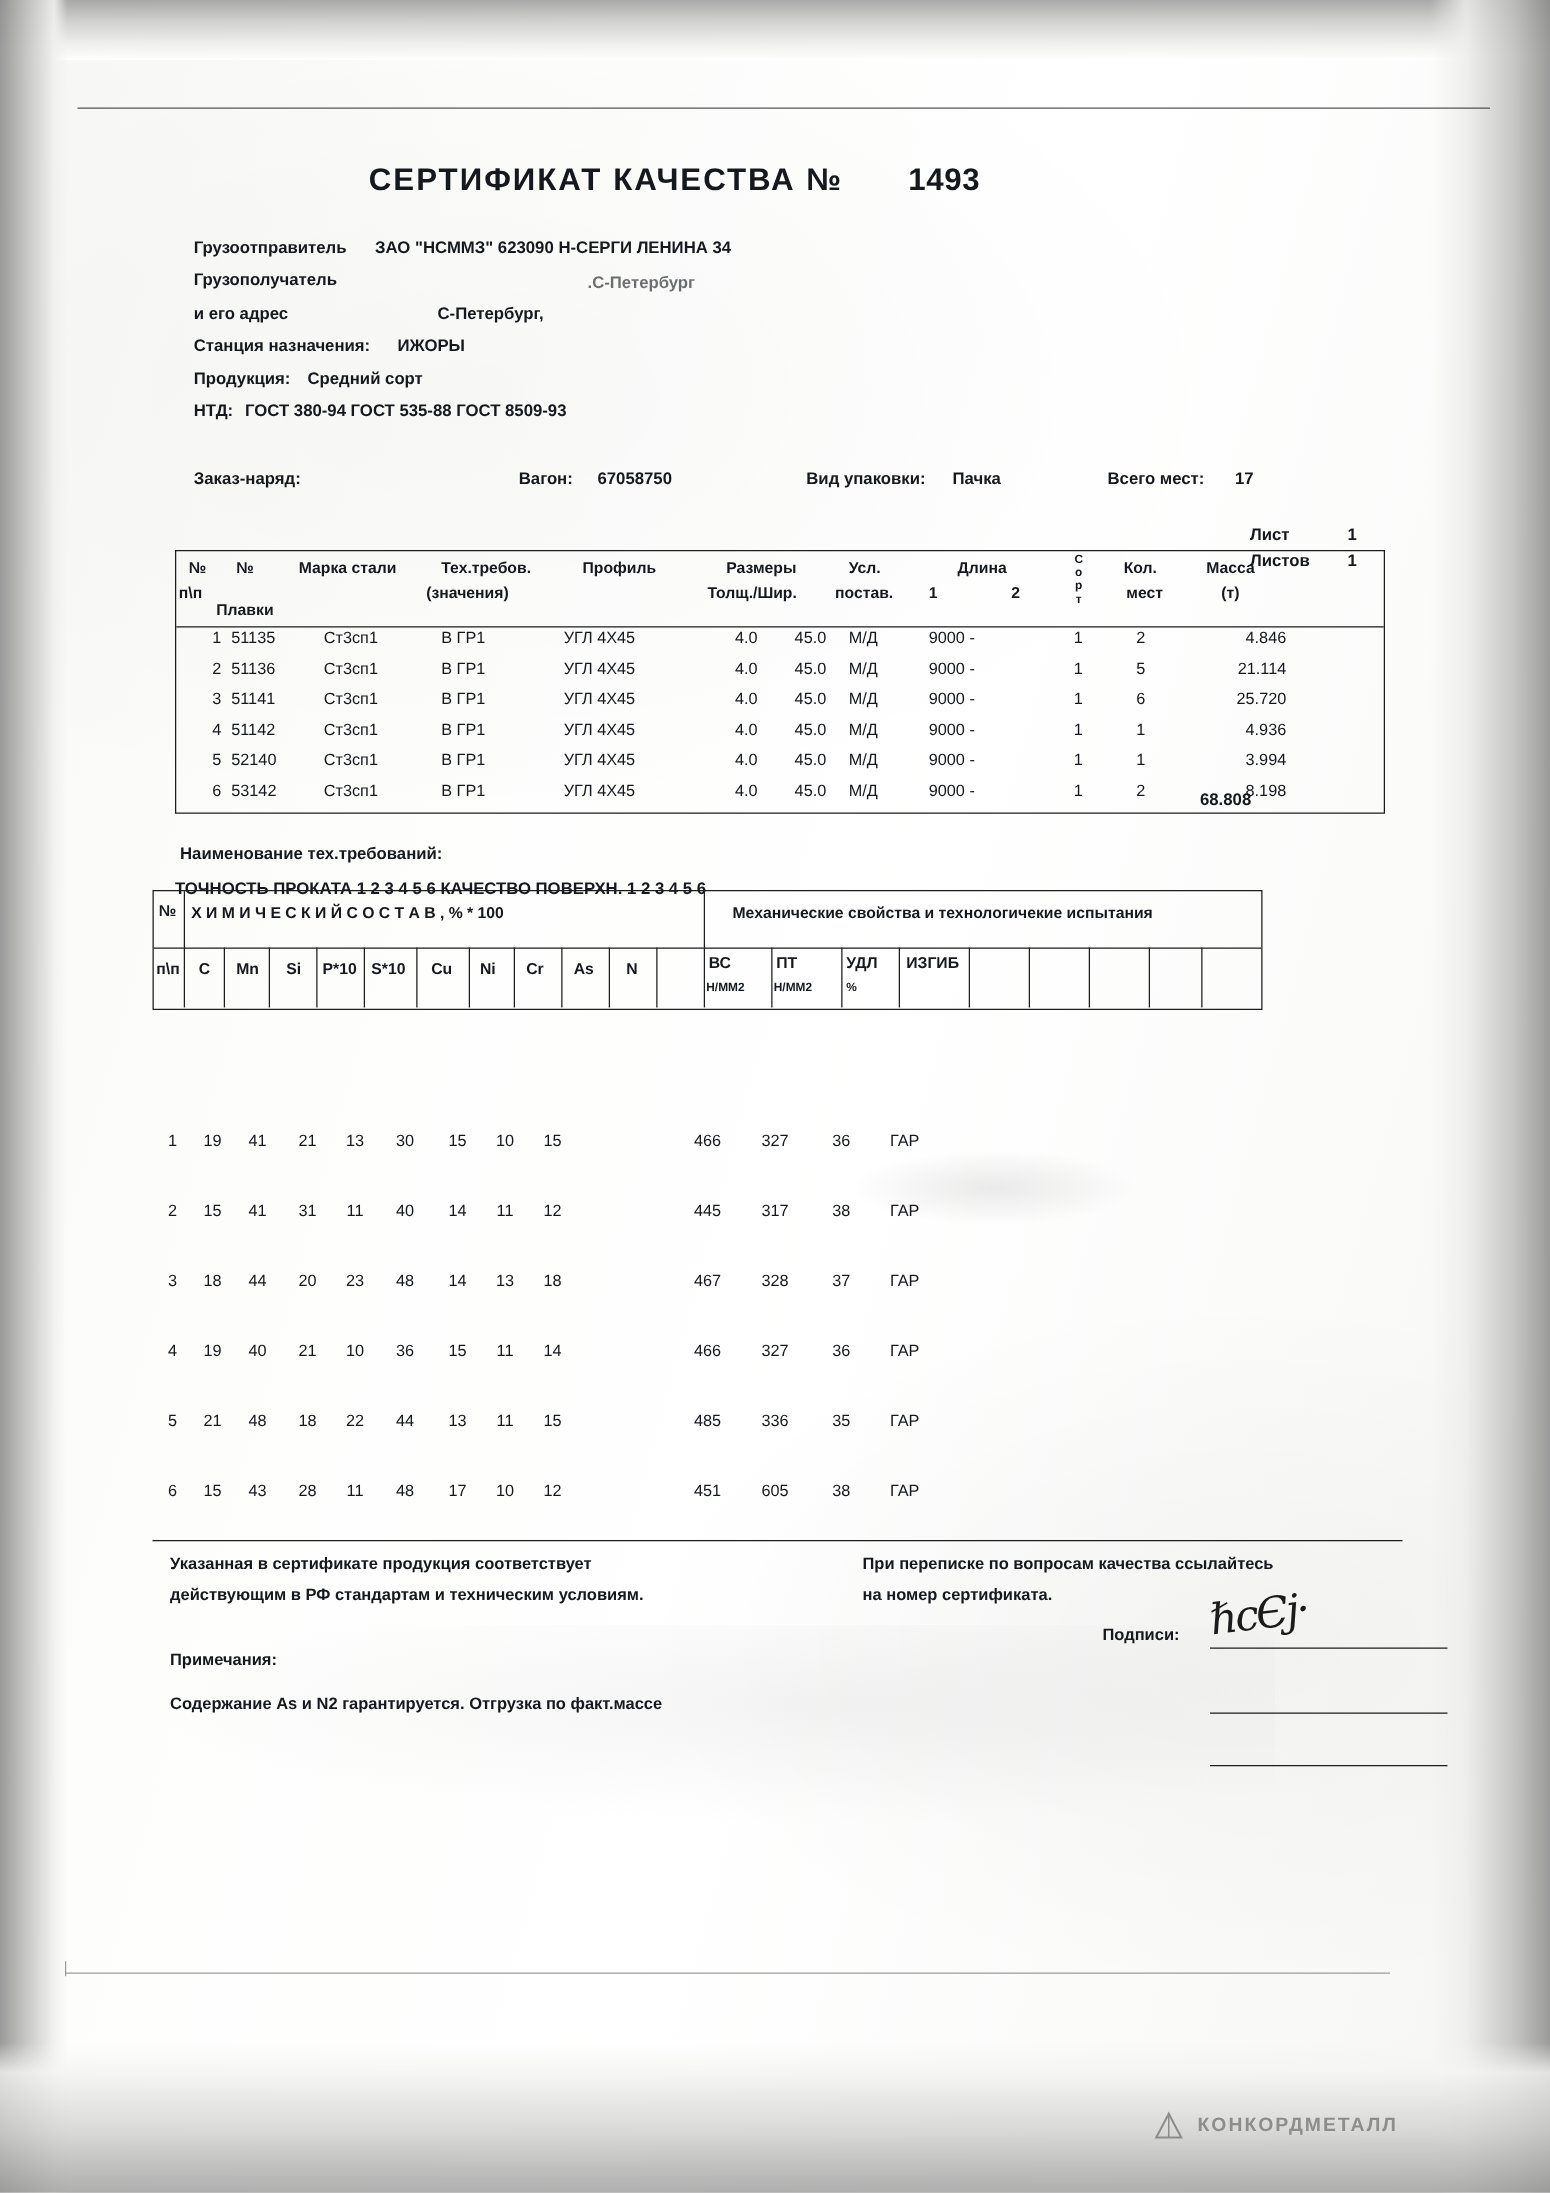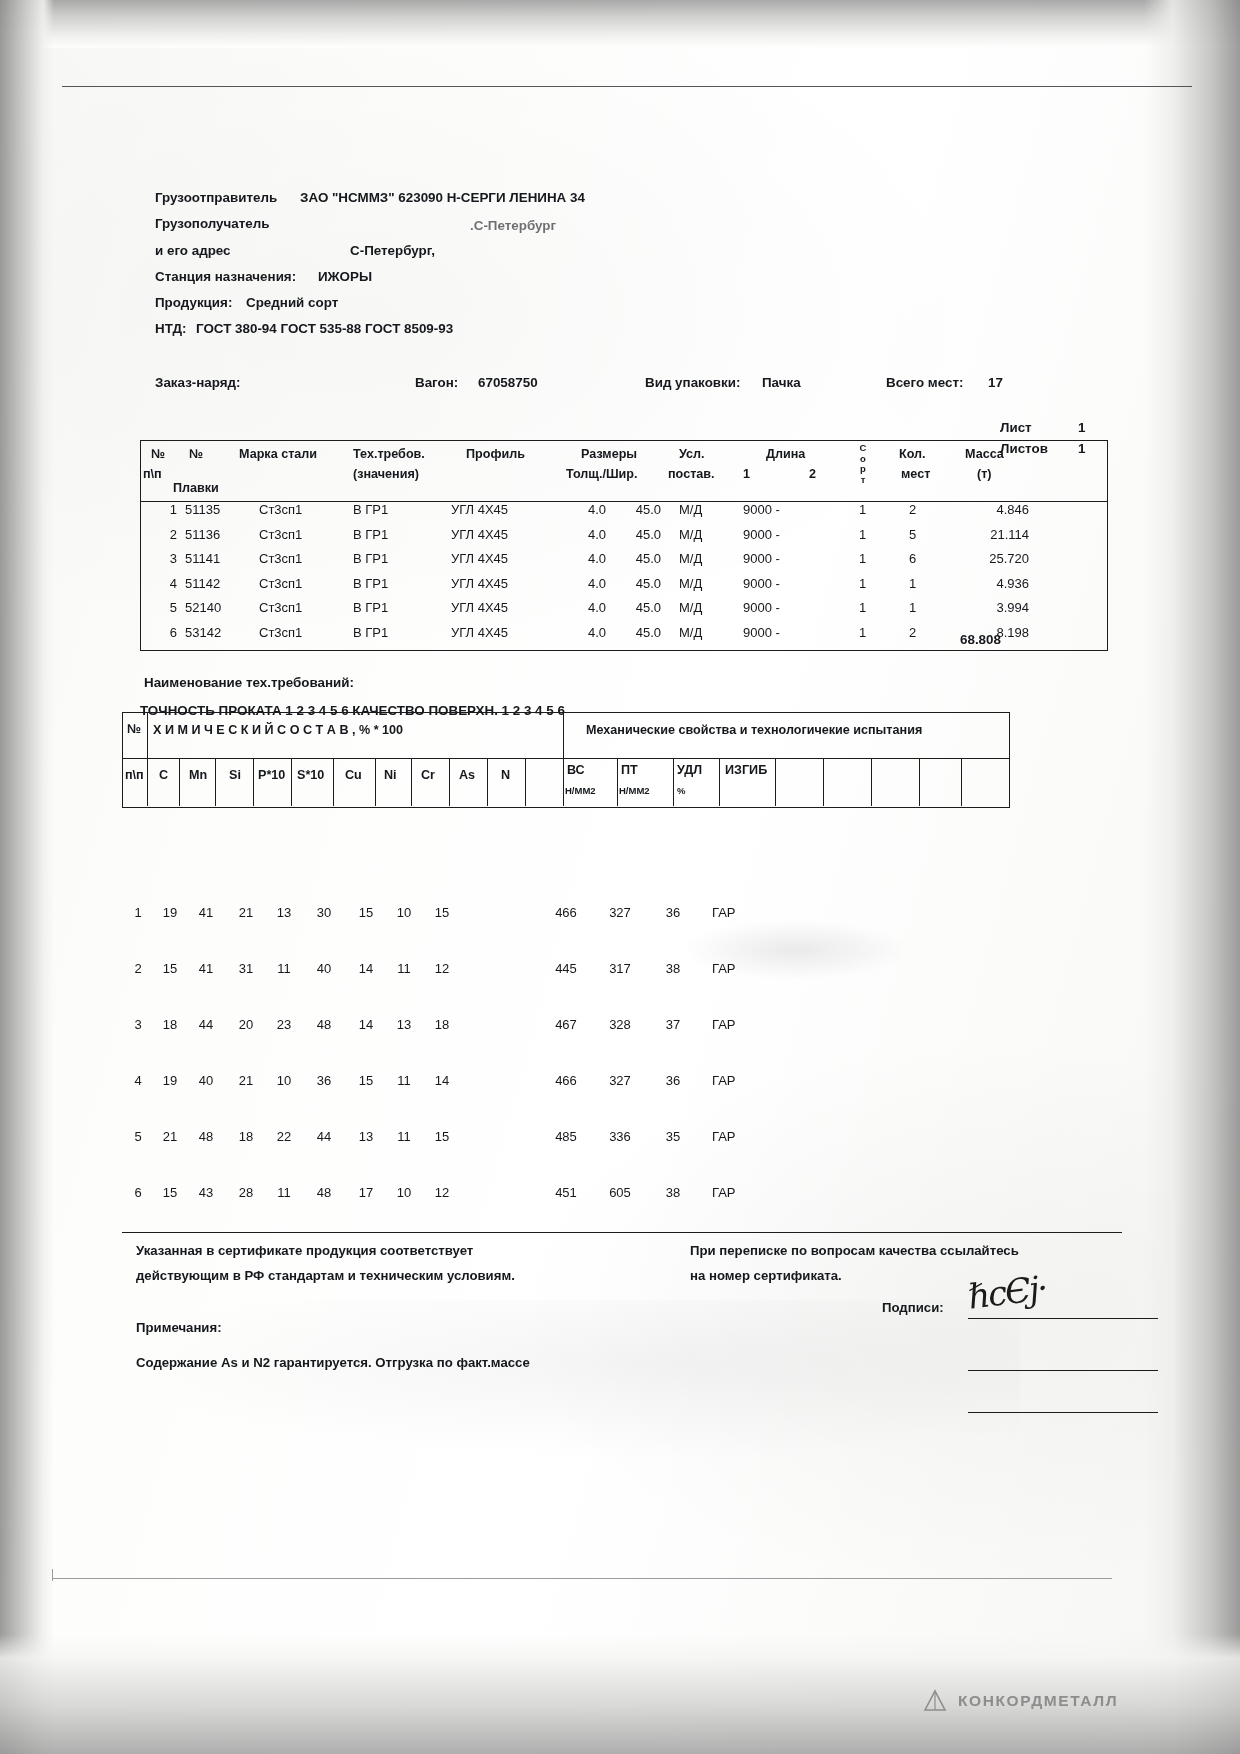--- a/index.html
+++ b/index.html
@@ -254,20 +254,23 @@
   <div class="edge-right"></div>
   <div class="edge-bottom"></div>
   <div class="rule-top"></div>
   <div class="rule-bottomleft"></div>
   <div class="smudge1"></div>
   <div class="smudge2"></div>
 </div>
 
 <div class="doc">
 
+  <div class="title">
+    <span>СЕРТИФИКАТ  КАЧЕСТВА  №</span><span class="num">1493</span>
+  </div>
 
   <div class="hdr" style="left:155px; top:190px;">Грузоотправитель</div>
   <div class="hdr" style="left:300px; top:190px;">ЗАО "НСММЗ"  623090 Н-СЕРГИ ЛЕНИНА 34</div>
 
   <div class="hdr" style="left:155px; top:216px;">Грузополучатель</div>
   <div class="hdr ink-fade" style="left:470px; top:218px;">.С-Петербург</div>
 
   <div class="hdr" style="left:155px; top:243px;">и его адрес</div>
   <div class="hdr" style="left:350px; top:243px;">С-Петербург,</div>
 
@@ -294,21 +297,21 @@
   <div class="hdr" style="left:1078px; top:441px;">1</div>
 
   <div class="tbl1">
     <div class="head">
       <span style="left:10px; top:6px;">№</span>
       <span style="left:2px; top:26px;">п\п</span>
       <span style="left:48px; top:6px;">№</span>
       <span style="left:32px; top:40px;">Плавки</span>
       <span style="left:98px; top:6px;">Марка стали</span>
       <span style="left:212px; top:6px;">Тех.требов.</span>
-      <span style="left:212px; top:26px;">(значения)</span>
+      <span style="left:200px; top:26px;">(значения)</span>
       <span style="left:325px; top:6px;">Профиль</span>
       <span style="left:440px; top:6px;">Размеры</span>
       <span style="left:425px; top:26px;">Толщ./Шир.</span>
       <span style="left:538px; top:6px;">Усл.</span>
       <span style="left:527px; top:26px;">постав.</span>
       <span style="left:625px; top:6px;">Длина</span>
       <span style="left:602px; top:26px;">1</span>
       <span style="left:668px; top:26px;">2</span>
       <span style="left:717px; top:2px; font-size:9.5px; line-height:10.5px; width:10px; text-align:center;">С<br>о<br>р<br>т</span>
       <span style="left:758px; top:6px;">Кол.</span>

